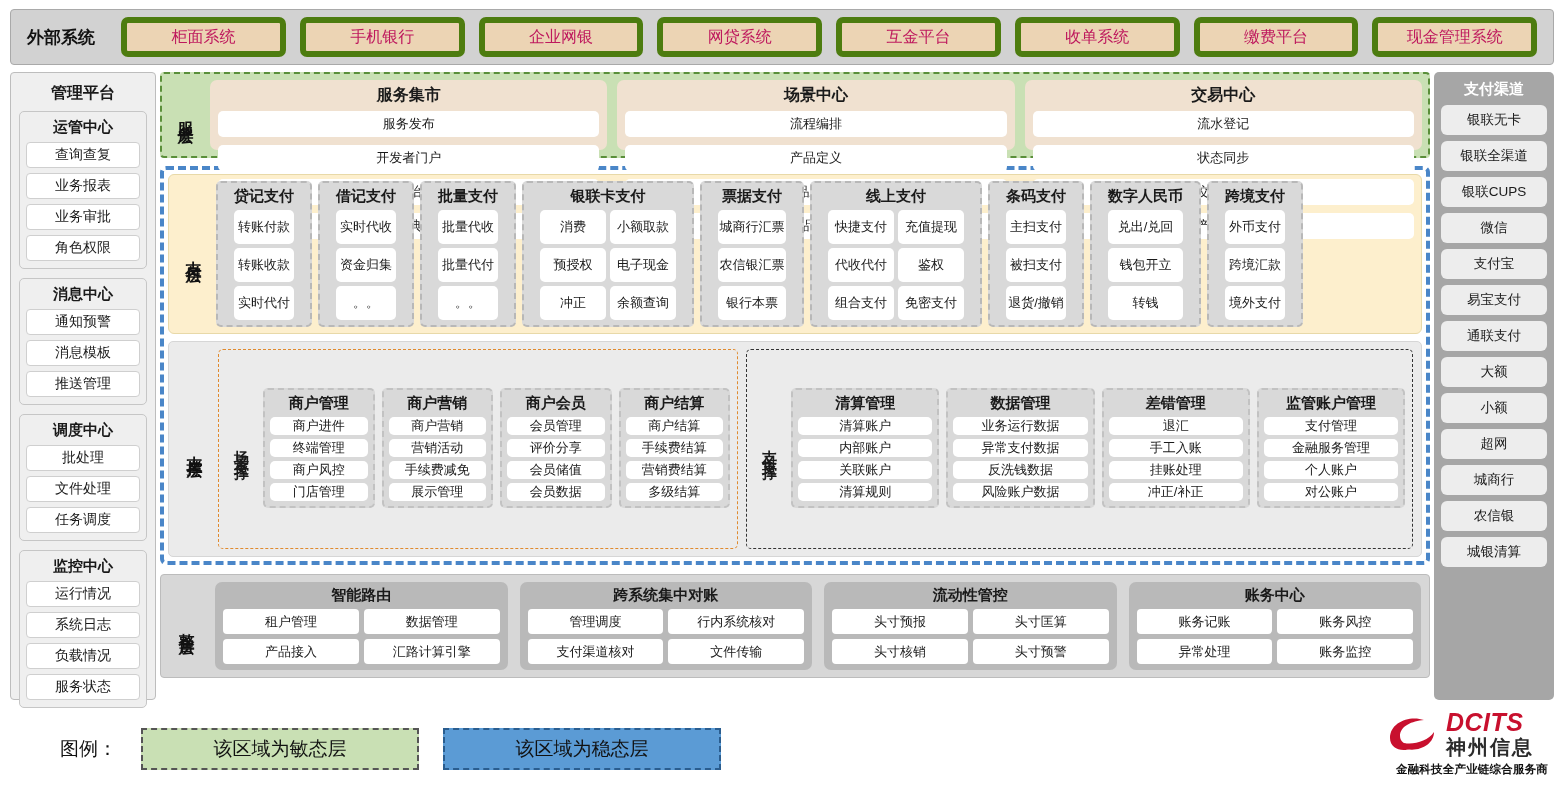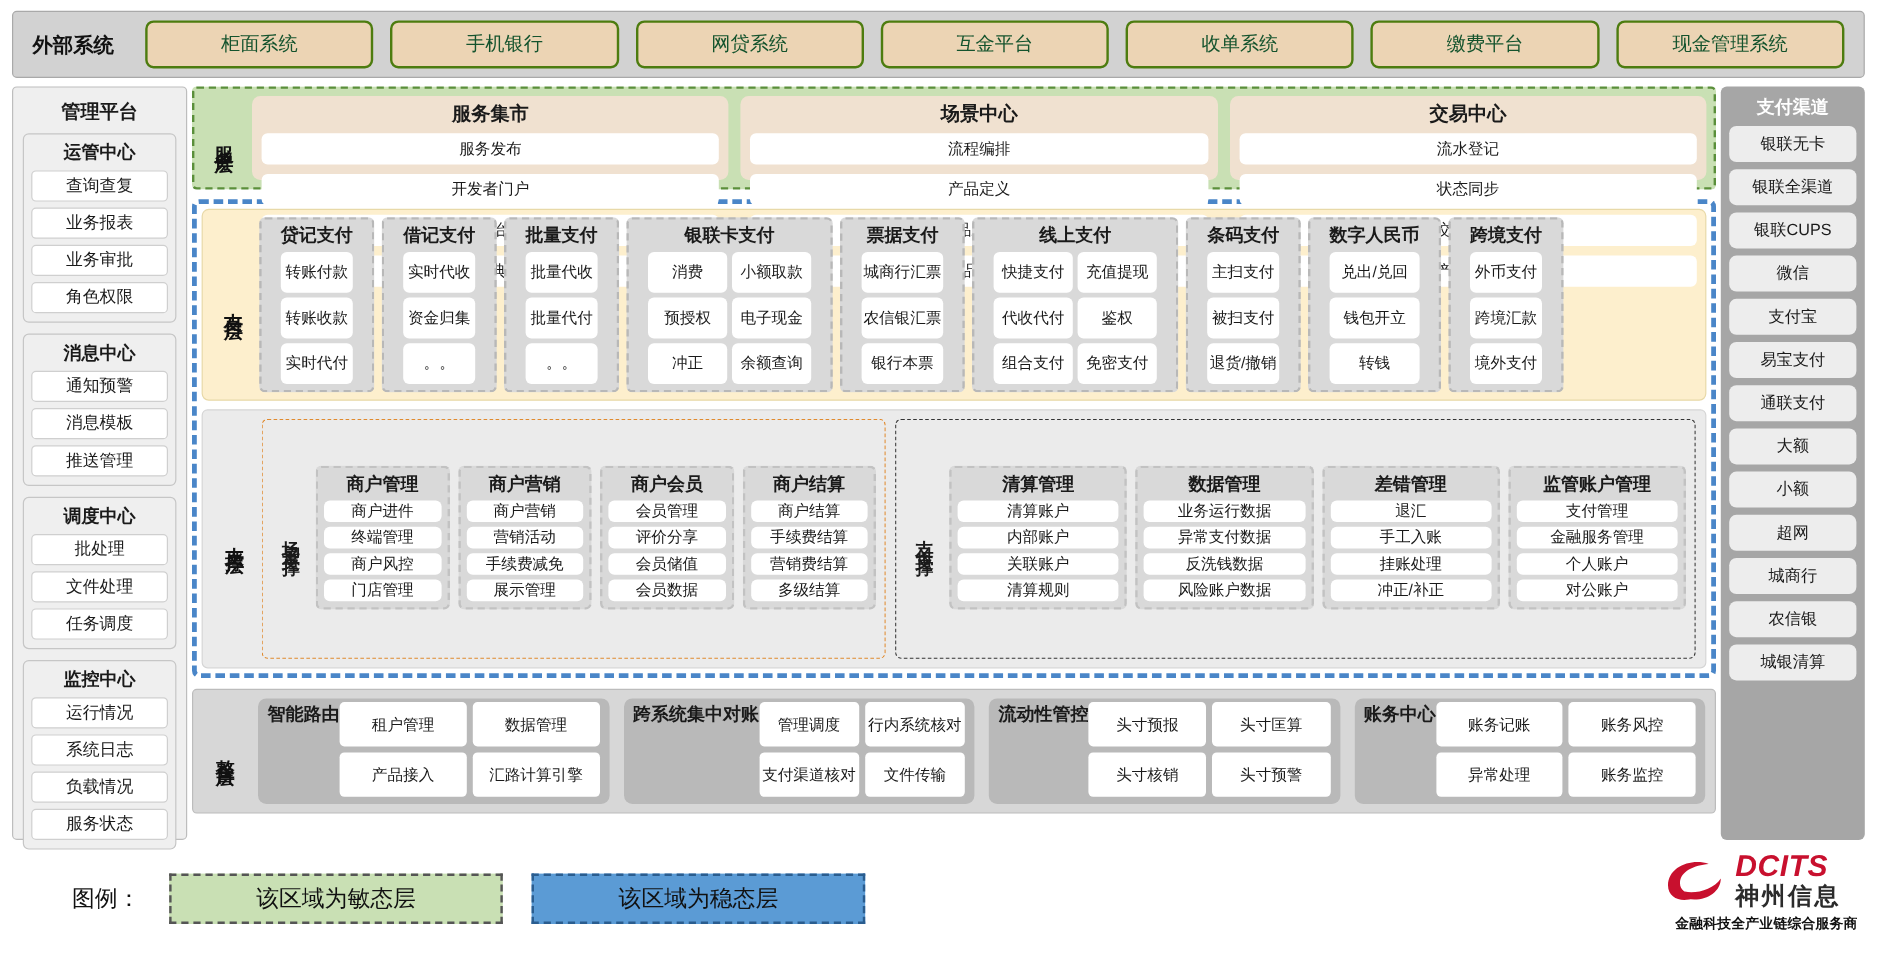--- a/index.html
+++ b/index.html
@@ -14,23 +14,23 @@
 
   
   .ext-bar {
     position: absolute; left: 10px; top: 9px; width: 1544px; height: 56px;
     background: #d2d2d2; border: 1px solid #a9a9a9; border-radius: 4px;
     display: flex; align-items: center; padding: 0 16px;
   }
   .ext-title { font-size: 17px; font-weight: bold; color: #111; margin-right: 26px; white-space: nowrap; }
   .ext-items { flex: 1; display: flex; justify-content: space-between; gap: 14px; }
   .ext-chip {
-    flex: 1; height: 40px; background: #ecd4b4; border: 2px solid #4d7c0f;
+    flex: 1; height: 40px; background: #ecd4b4; border: 6px solid #4d7c0f;
     border-radius: 7px; display: flex; align-items: center; justify-content: center;
-    font-size: 16px; color: #14532d;
+    font-size: 16px; color: #be185d;
   }
 
   
   .left-panel {
     position: absolute; left: 10px; top: 72px; width: 146px; height: 628px;
     background: #efefef; border: 1px solid #bdbdbd; border-radius: 4px;
     padding: 6px 8px;
   }
   .left-title { text-align: center; font-size: 16px; font-weight: bold; padding: 4px 0 7px; }
   .grp { border: 1px solid #c6c6c6; border-radius: 5px; background: #efefef; padding: 4px 6px 7px; margin-bottom: 9px; }
@@ -125,21 +125,21 @@
     justify-content: center; font-size: 13px; white-space: nowrap;
   }
 
   
   .int-layer {
     margin-top: 9px; background: #d7d7d7; border: 1px solid #bcbcbc; border-radius: 4px;
     display: flex; align-items: stretch; padding: 7px 8px; gap: 12px; height: 104px;
   }
   .int-box {
     flex: 1; background: #b9b9b9; border-radius: 7px; padding: 3px 8px 6px;
-    display: flex; flex-direction: row;
+    display: flex; flex-direction: column;
   }
   .int-title { text-align: center; font-size: 15px; font-weight: bold; padding: 1px 0 4px; }
   .int-grid { display: grid; grid-template-columns: 1fr 1fr; gap: 5px; flex: 1; }
   .int-cell {
     background: #fff; border-radius: 4px; display: flex; align-items: center;
     justify-content: center; font-size: 13px; white-space: nowrap;
   }
 
   
   .legend { position: absolute; left: 60px; top: 728px; display: flex; align-items: center; gap: 24px; }
@@ -160,20 +160,21 @@
   .logo-tag { font-size: 11.5px; font-weight: bold; color: #111; margin-top: 5px; text-align: center; letter-spacing: 0.2px; }
 </style>
 </head>
 <body>
 
 <div class="ext-bar">
   <div class="ext-title">外部系统</div>
   <div class="ext-items" id="ext-items">
       <div class="ext-chip">柜面系统</div>
       <div class="ext-chip">手机银行</div>
+      <div class="ext-chip">企业网银</div>
       <div class="ext-chip">网贷系统</div>
       <div class="ext-chip">互金平台</div>
       <div class="ext-chip">收单系统</div>
       <div class="ext-chip">缴费平台</div>
       <div class="ext-chip">现金管理系统</div>
     </div>
 </div>
 
 <div class="left-panel">
   <div class="left-title">管理平台</div>

